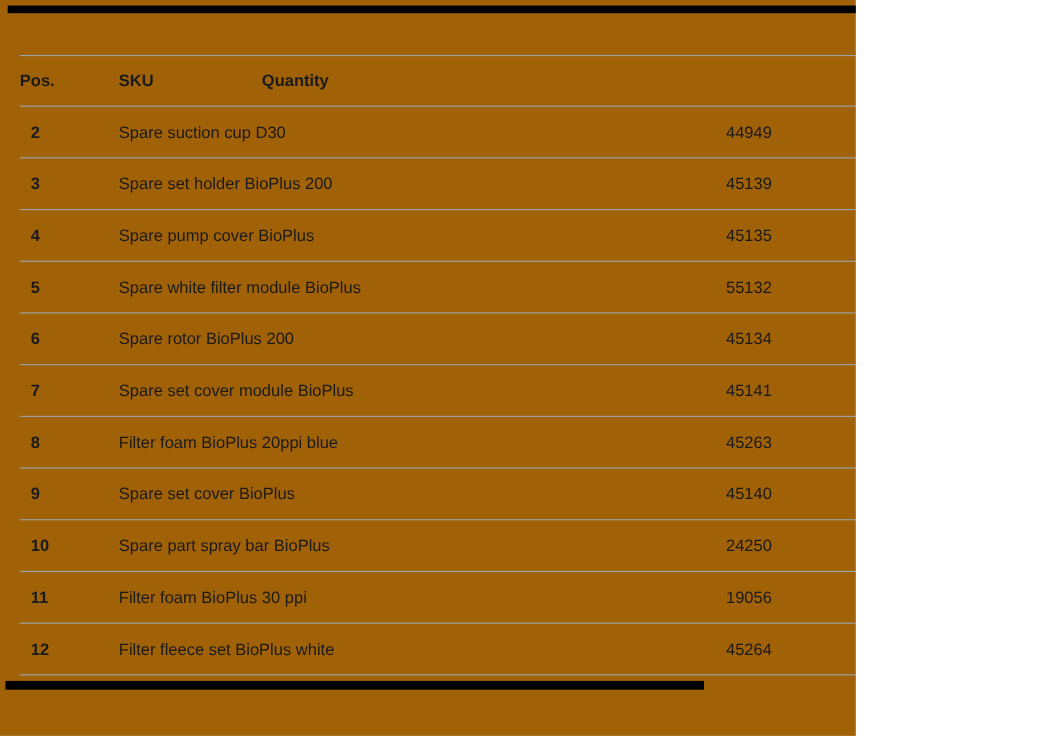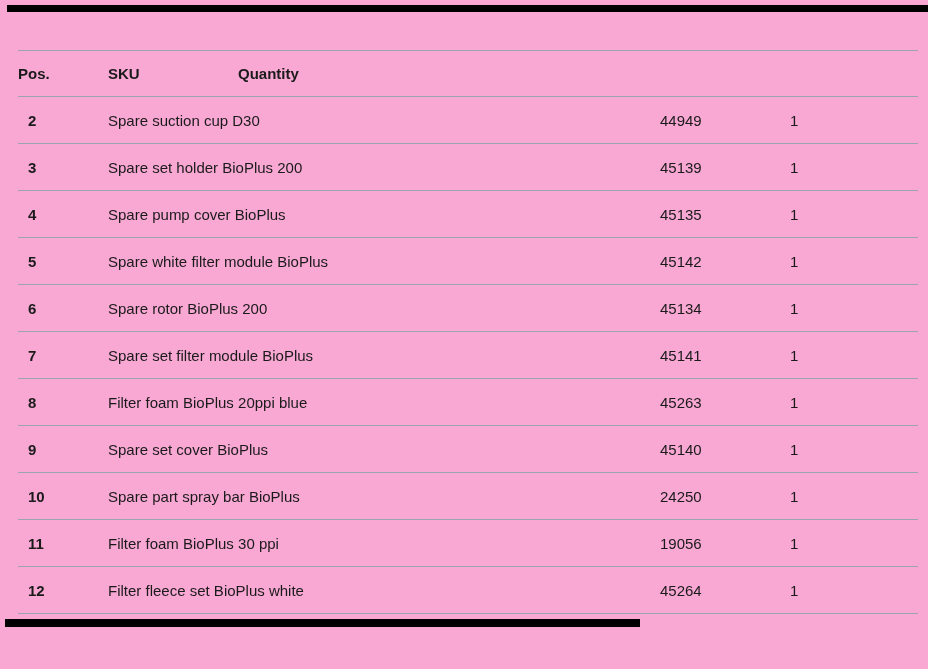--- a/index.html
+++ b/index.html
@@ -4,23 +4,23 @@
 <style>
   :root{
     --border-color:#9aa5ae;
     --text-color:#1a1a1a;
     --bar-color:#000000;
   }
   *{margin:0;padding:0;box-sizing:border-box;}
   html,body{background:#ffffff;}
   .page{
     position:relative;
-    width:928px;
+    width:778px;
     height:669px;
-    background:#f9a8d4;
+    background:#a16207;
     font-family:"Liberation Sans", sans-serif;
     color:var(--text-color);
     overflow:hidden;
     text-decoration:underline;
   }
   .black-bar{
     position:absolute;
     background:var(--bar-color);
   }
   .black-bar.top{
@@ -86,34 +86,34 @@
   <div class="t-row t-body-row">
     <div class="cell pos">4</div>
     <div class="cell product">Spare pump cover BioPlus</div>
     <div class="cell sku">45135</div>
     <div class="cell qty">1</div>
   </div>
 
   <div class="t-row t-body-row">
     <div class="cell pos">5</div>
     <div class="cell product">Spare white filter module BioPlus</div>
-    <div class="cell sku">45142</div>
+    <div class="cell sku">55132</div>
     <div class="cell qty">1</div>
   </div>
 
   <div class="t-row t-body-row">
     <div class="cell pos">6</div>
     <div class="cell product">Spare rotor BioPlus 200</div>
     <div class="cell sku">45134</div>
     <div class="cell qty">1</div>
   </div>
 
   <div class="t-row t-body-row">
     <div class="cell pos">7</div>
-    <div class="cell product">Spare set filter module BioPlus</div>
+    <div class="cell product">Spare set cover module BioPlus</div>
     <div class="cell sku">45141</div>
     <div class="cell qty">1</div>
   </div>
 
   <div class="t-row t-body-row">
     <div class="cell pos">8</div>
     <div class="cell product">Filter foam BioPlus 20ppi blue</div>
     <div class="cell sku">45263</div>
     <div class="cell qty">1</div>
   </div>

